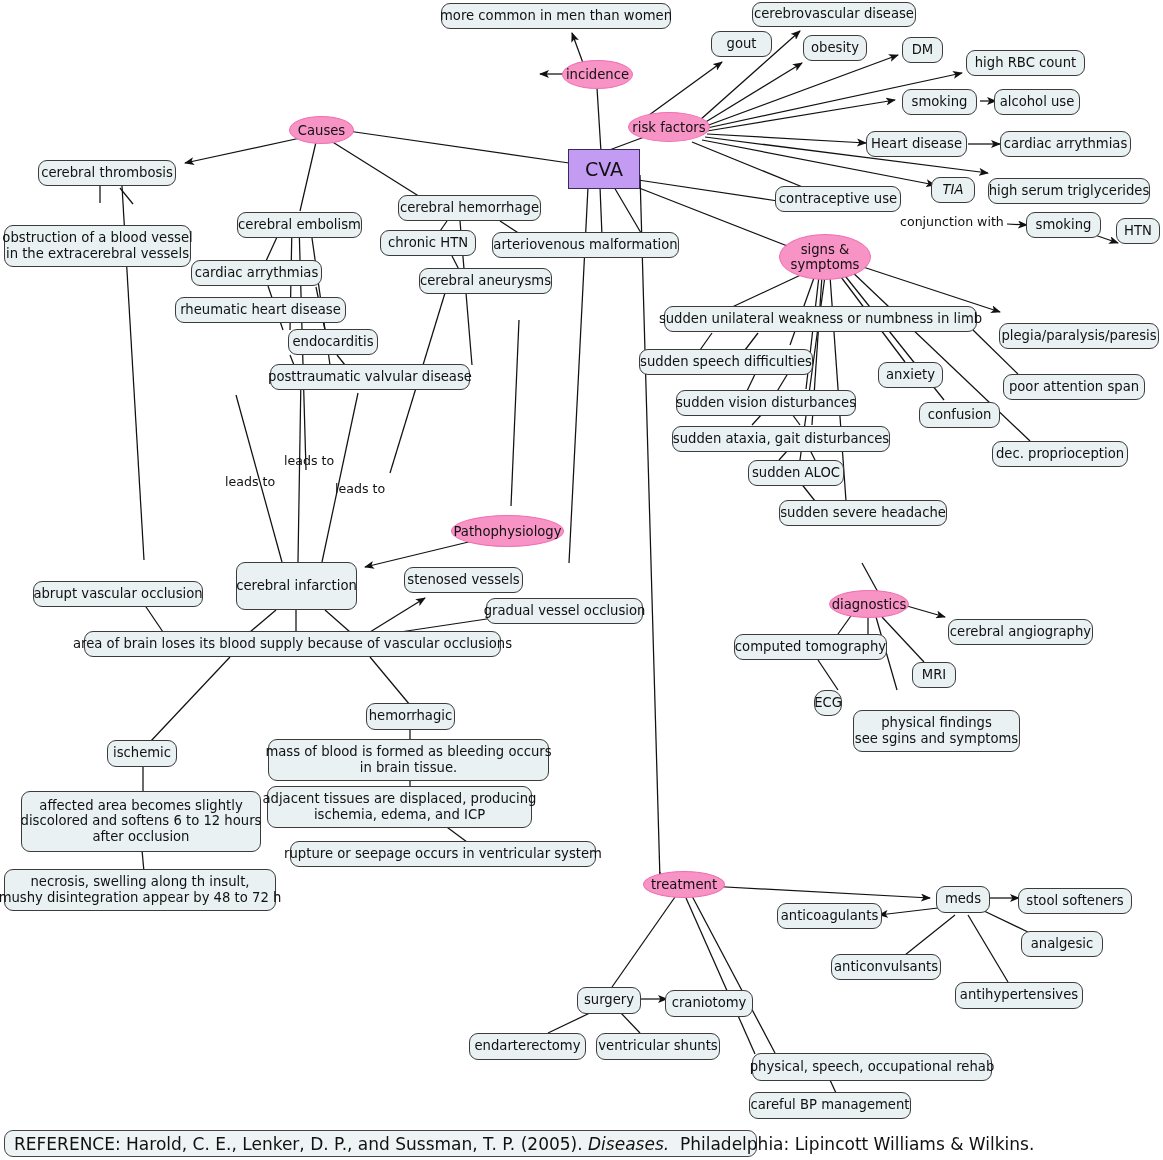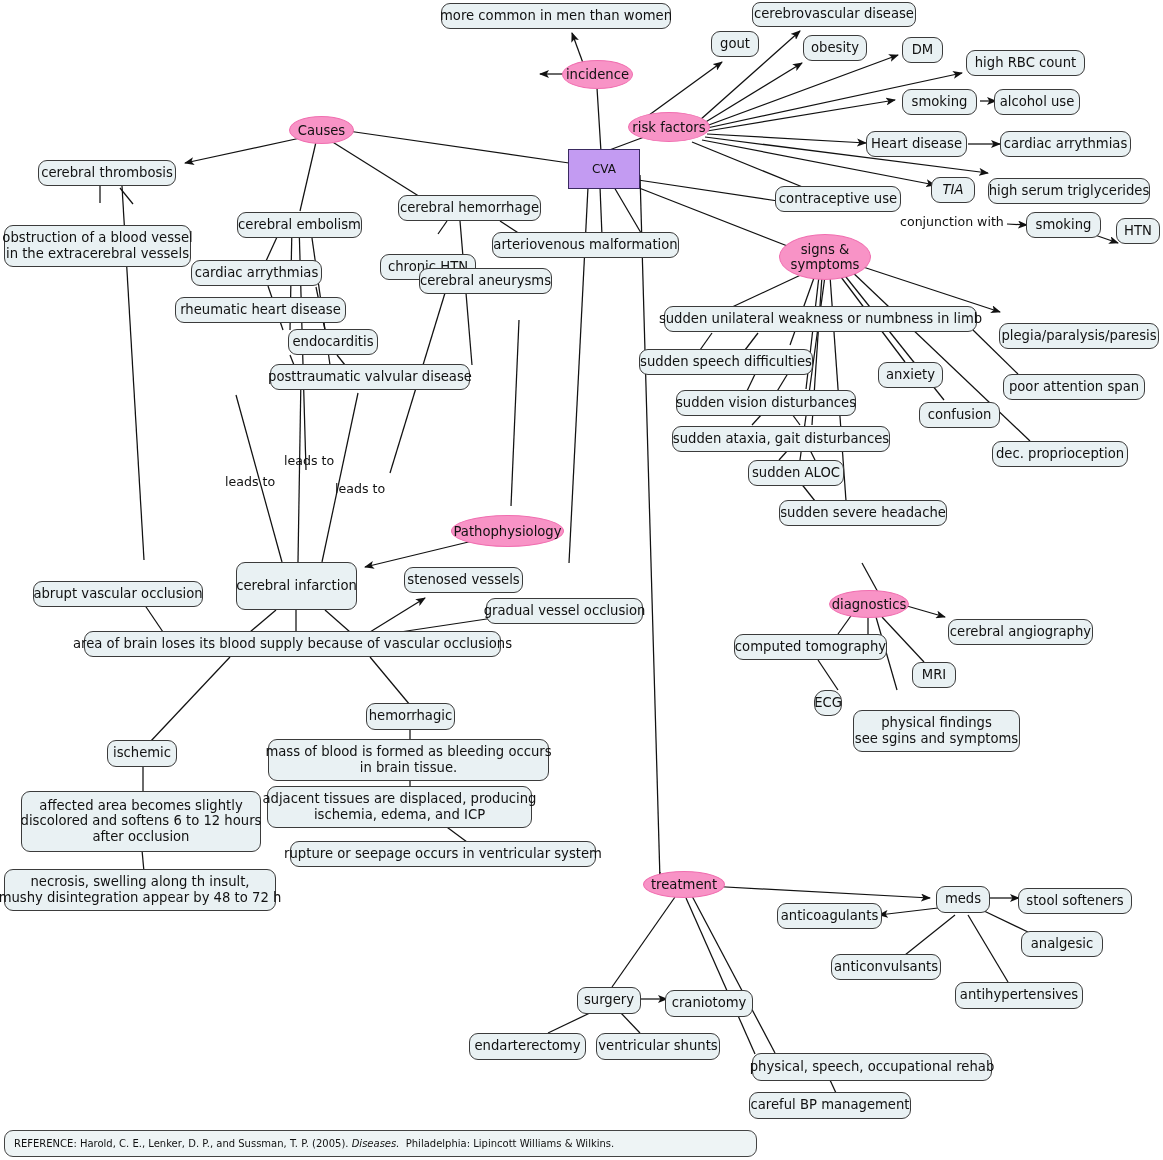--- a/index.html
+++ b/index.html
@@ -40,40 +40,40 @@
     justify-content:center;
     z-index:4;
   }
   .concept{
     position:absolute;
     box-sizing:border-box;
     background:#c39bf2;
     border:1.6px solid #3a2a60;
     border-radius:0;
     color:#111;
-    font-size:12px;
+    font-size:19px;
     text-align:center;
     display:flex;align-items:center;justify-content:center;
     z-index:4;
   }
   .linklabel{
     position:absolute;
     font-size:12.6px;
     color:#111;
     white-space:pre;
     z-index:5;
     background:transparent;
   }
   .ref{
     position:absolute;
     box-sizing:border-box;
     background:#eef4f5;
     border:1.3px solid #444;
     border-radius:9px;
-    font-size:10px;
+    font-size:17px;
     color:#111;
     display:flex;align-items:center;
     padding:0 9px;
     z-index:3;
     white-space:pre;
   }
   .ref i{font-style:italic;}
 </style>
 </head>
 <body>
@@ -214,22 +214,22 @@
   <div class="ellipse" style="left:779px;top:234px;width:92px;height:46px;">signs &amp;
 symptoms</div>
   <div class="ellipse" style="left:451px;top:515px;width:113px;height:32px;">Pathophysiology</div>
   <div class="ellipse" style="left:829px;top:590px;width:80px;height:28px;">diagnostics</div>
   <div class="ellipse" style="left:643px;top:871px;width:82px;height:27px;">treatment</div>
 
   <div class="concept" style="left:568px;top:149px;width:72px;height:40px;">CVA</div>
 
   <div class="node" style="left:441px;top:3px;width:230px;height:26px;">more common in men than women</div>
 
-  <div class="node" style="left:752px;top:2px;width:164px;height:25px;border-radius:8px;">cerebrovascular disease</div>
-  <div class="node" style="left:711px;top:31px;width:48px;height:26px;">gout</div>
+  <div class="node" style="left:752px;top:2px;width:164px;height:25px;">cerebrovascular disease</div>
+  <div class="node" style="left:711px;top:31px;width:61px;height:26px;">gout</div>
   <div class="node" style="left:803px;top:35px;width:64px;height:26px;">obesity</div>
   <div class="node" style="left:902px;top:37px;width:41px;height:26px;">DM</div>
   <div class="node" style="left:966px;top:50px;width:119px;height:26px;">high RBC count</div>
   <div class="node" style="left:902px;top:89px;width:75px;height:26px;">smoking</div>
   <div class="node" style="left:994px;top:89px;width:86px;height:26px;">alcohol use</div>
   <div class="node" style="left:866px;top:131px;width:101px;height:26px;">Heart disease</div>
   <div class="node" style="left:1000px;top:131px;width:131px;height:26px;">cardiac arrythmias</div>
   <div class="node" style="left:775px;top:186px;width:126px;height:26px;">contraceptive use</div>
   <div class="node" style="left:931px;top:177px;width:44px;height:26px;font-style:italic;">TIA</div>
   <div class="node" style="left:988px;top:178px;width:162px;height:26px;">high serum triglycerides</div>
@@ -239,21 +239,21 @@
 
   <div class="node" style="left:38px;top:160px;width:138px;height:26px;">cerebral thrombosis</div>
   <div class="node" style="left:4px;top:203px;width:187px;height:42px;margin-top:22px;">obstruction of a blood vessel
 in the extracerebral vessels</div>
   <div class="node" style="left:237px;top:212px;width:125px;height:26px;">cerebral embolism</div>
   <div class="node" style="left:191px;top:260px;width:131px;height:26px;">cardiac arrythmias</div>
   <div class="node" style="left:175px;top:297px;width:171px;height:26px;">rheumatic heart disease</div>
   <div class="node" style="left:288px;top:329px;width:90px;height:26px;">endocarditis</div>
   <div class="node" style="left:270px;top:364px;width:200px;height:26px;">posttraumatic valvular disease</div>
   <div class="node" style="left:398px;top:195px;width:143px;height:26px;">cerebral hemorrhage</div>
-  <div class="node" style="left:380px;top:230px;width:96px;height:26px;margin-top:24px;">chronic HTN</div>
+  <div class="node" style="left:380px;top:230px;width:96px;height:26px;">chronic HTN</div>
   <div class="node" style="left:419px;top:268px;width:133px;height:26px;">cerebral aneurysms</div>
   <div class="node" style="left:492px;top:232px;width:187px;height:26px;">arteriovenous malformation</div>
 
   <div class="node" style="left:664px;top:306px;width:313px;height:26px;">sudden unilateral weakness or numbness in limb</div>
   <div class="node" style="left:999px;top:323px;width:160px;height:26px;">plegia/paralysis/paresis</div>
   <div class="node" style="left:639px;top:349px;width:174px;height:26px;">sudden speech difficulties</div>
   <div class="node" style="left:878px;top:362px;width:65px;height:26px;">anxiety</div>
   <div class="node" style="left:1003px;top:374px;width:142px;height:26px;">poor attention span</div>
   <div class="node" style="left:676px;top:390px;width:180px;height:26px;">sudden vision disturbances</div>
   <div class="node" style="left:919px;top:402px;width:81px;height:26px;">confusion</div>

